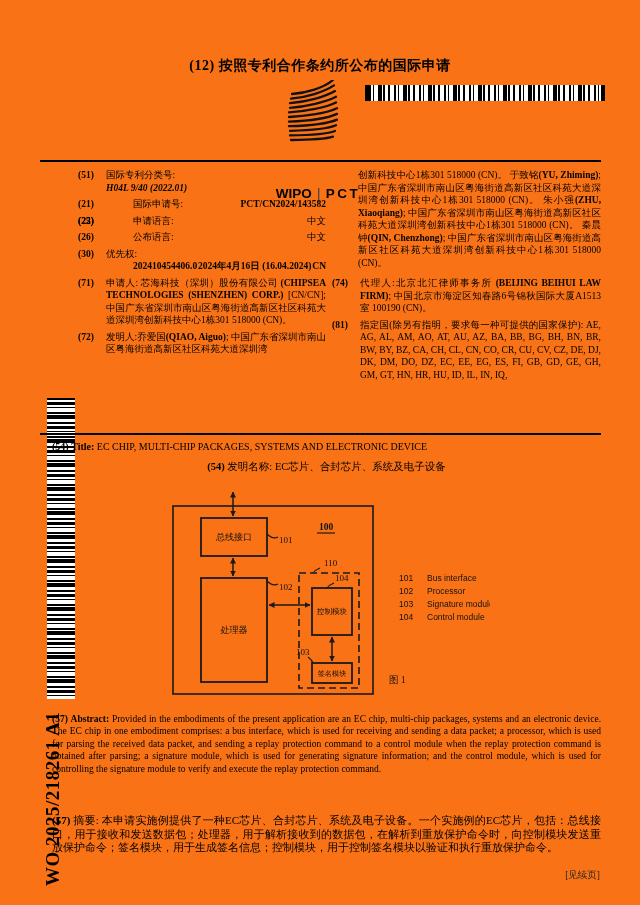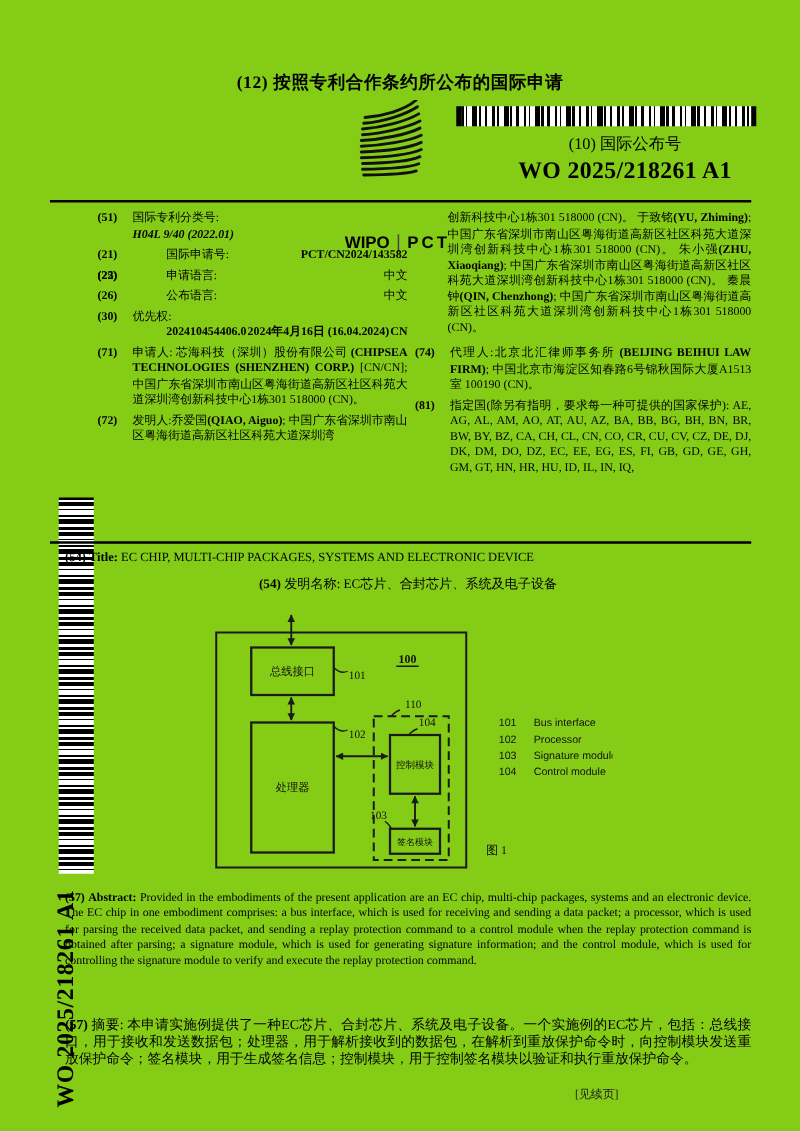--- a/index.html
+++ b/index.html
@@ -1,17 +1,17 @@
 <!DOCTYPE html>
 <html><head>
 <meta charset="utf-8">
 <style>
   html,body{margin:0;padding:0;background:#e8e8e8;}
   #page{
-    position:relative;width:640px;height:905px;background:#84cc16;
+    position:relative;width:640px;height:905px;background:#f97316;
     font-family:"Liberation Serif","DejaVu Serif",serif;color:#000;overflow:hidden;
   }
   .abs{position:absolute;}
   .b{font-weight:bold;}
   .bi{font-weight:bold;font-style:italic;}
   .just{text-align:justify;}
   .rule{position:absolute;background:#000;}
   
   #kind-line{left:0;top:57px;width:640px;font-size:14px;font-weight:bold;text-align:center;letter-spacing:.5px;}
   #org-block{left:60px;top:92px;width:218px;text-align:center;line-height:1.25;}
@@ -56,21 +56,21 @@
   #rule1{left:40px;top:160px;width:561px;height:2px;}
   #rule2{left:40px;top:433px;width:561px;height:2px;}
   
   #title-en{left:52px;top:441px;width:549px;font-size:10px;}
   #title-zh{left:52px;top:460px;width:549px;font-size:10.5px;text-align:center;}
   
   #figure-svg{left:160px;top:486px;}
   
   #abstract-en{left:52px;top:713px;width:549px;font-size:9.5px;line-height:12.4px;}
   #abstract-zh{left:52px;top:814px;width:549px;font-size:11px;line-height:13.5px;}
-  #footer-note{left:460px;top:869px;width:140px;font-size:9.5px;color:#222;}
+  #footer-note{left:460px;top:869px;width:140px;text-align:right;font-size:9.5px;color:#222;}
 </style>
 </head>
 <body>
 
 <div id="page">
 
   <div class="abs" id="kind-line">(12) 按照专利合作条约所公布的国际申请</div>
 
 
   <svg class="abs" id="wipo-logo" width="62" height="64" viewBox="0 0 62 64">
@@ -88,24 +88,20 @@
       <path d="M5,60 C20,59.9 38,59.6 47,56.7"></path>
     </g>
   </svg>
   <div class="abs" id="logo-text">
     <span>WIPO</span>
     <span class="sep">|</span>
     <span class="pct">PCT</span>
   </div>
 
   <div class="abs" id="top-barcode"></div>
-  <div class="abs" id="pub-no-block">
-    <div id="pub-no-label">(10) 国际公布号</div>
-    <div id="pub-no-value">WO 2025/218261 A1</div>
-  </div>
 
   <div class="rule" id="rule1"></div>
 
   <div class="abs bib" id="col-left">
     <div class="kv">
       <span class="num">(51)</span>
       <span>国际专利分类号:</span>
       <div class="bi">H04L 9/40 (2022.01)</div>
     </div>
     <div class="kv">

